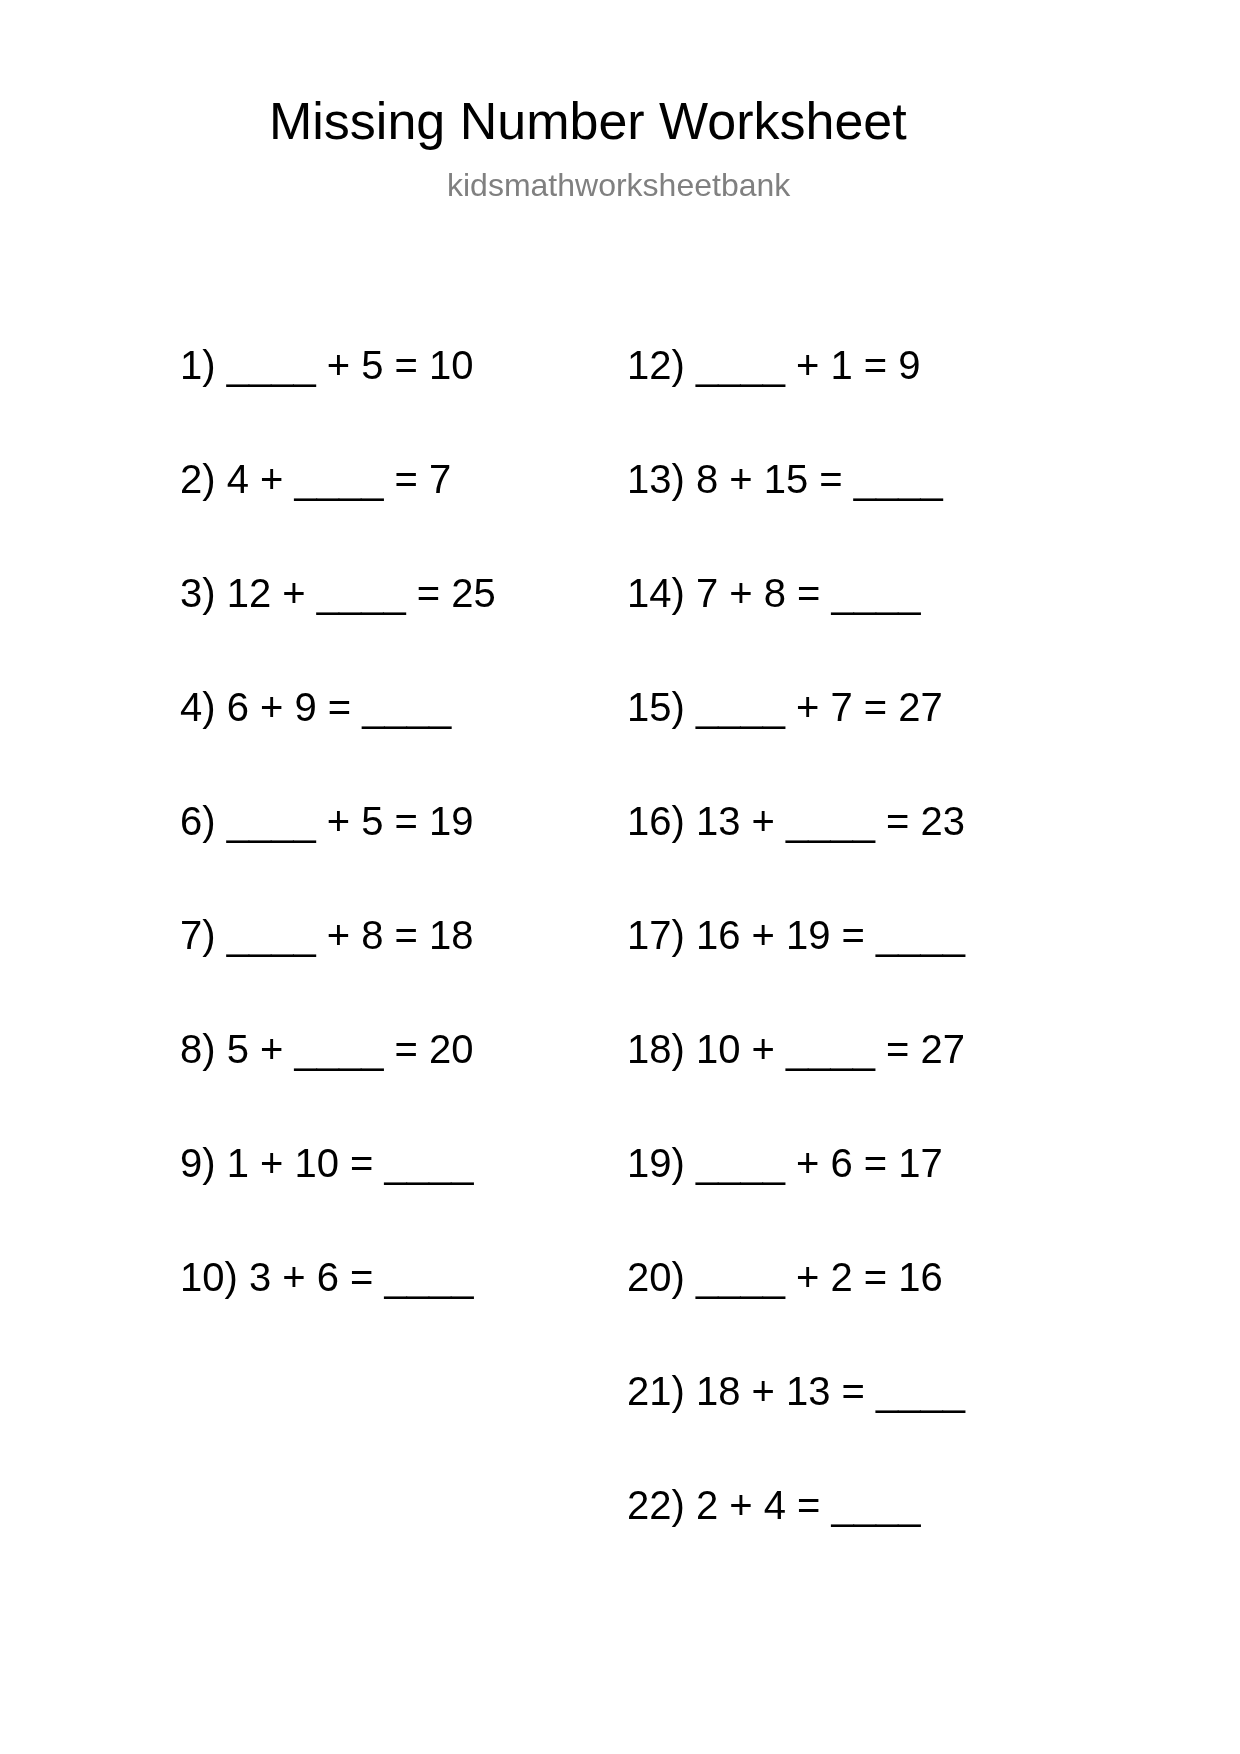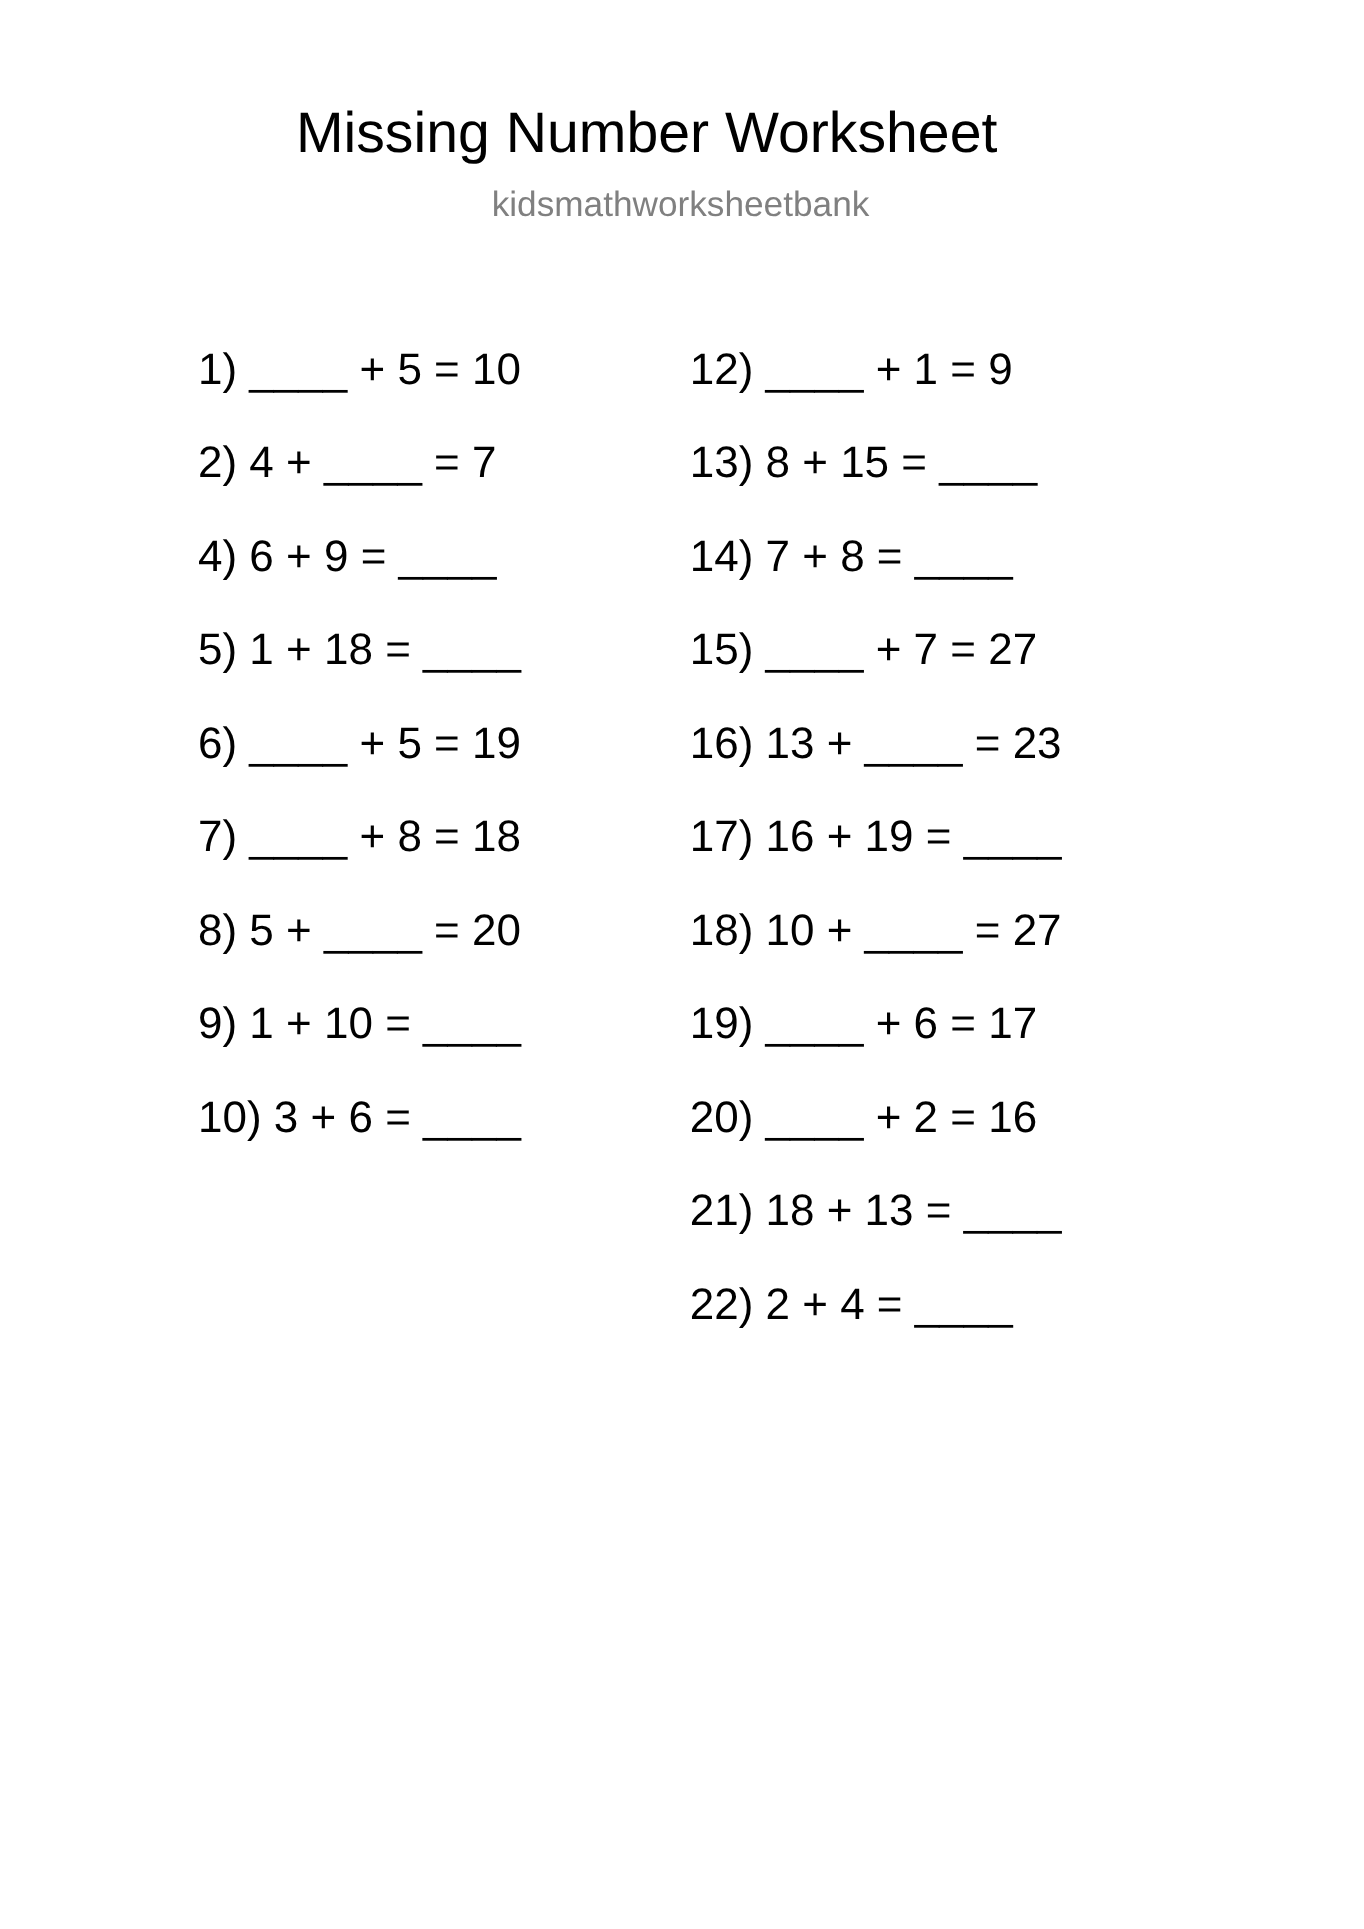--- a/index.html
+++ b/index.html
@@ -5,33 +5,33 @@
     html, body { margin: 0; padding: 0; background: #ffffff; }
     body { width: 1240px; height: 1754px; position: relative; overflow: hidden;
            font-family: "Liberation Sans", sans-serif; color: #000; }
     .title { position: absolute; left: 269px; top: 86px; font-size: 52px; line-height: 70px;
              white-space: nowrap; color: #000; text-align: right; }
     .subtitle { position: absolute; left: 447px; top: 160px; font-size: 32px; line-height: 50px;
                 white-space: nowrap; color: #808080; }
     .col { position: absolute; top: 307px; }
     .col.left { left: 180px; }
     .col.right { left: 627px; }
-    .problem { height: 85px; font-size: 40px; line-height: 58px; white-space: nowrap; }
+    .problem { height: 85px; font-size: 40px; line-height: 58px; white-space: nowrap; margin-top: 29px; }
   </style>
 </head>
 <body>
 
 <div class="title">Missing Number Worksheet</div>
 <div class="subtitle">kidsmathworksheetbank</div>
 
 <div class="col left">
   <div class="problem">1) ____ + 5 = 10</div>
   <div class="problem">2) 4 + ____ = 7</div>
+  <div class="problem">3) 12 + ____ = 25</div>
   <div class="problem">4) 6 + 9 = ____</div>
-  <div class="problem">5) 1 + 18 = ____</div>
   <div class="problem">6) ____ + 5 = 19</div>
   <div class="problem">7) ____ + 8 = 18</div>
   <div class="problem">8) 5 + ____ = 20</div>
   <div class="problem">9) 1 + 10 = ____</div>
   <div class="problem">10) 3 + 6 = ____</div>
 </div>
 
 <div class="col right">
   <div class="problem">12) ____ + 1 = 9</div>
   <div class="problem">13) 8 + 15 = ____</div>

